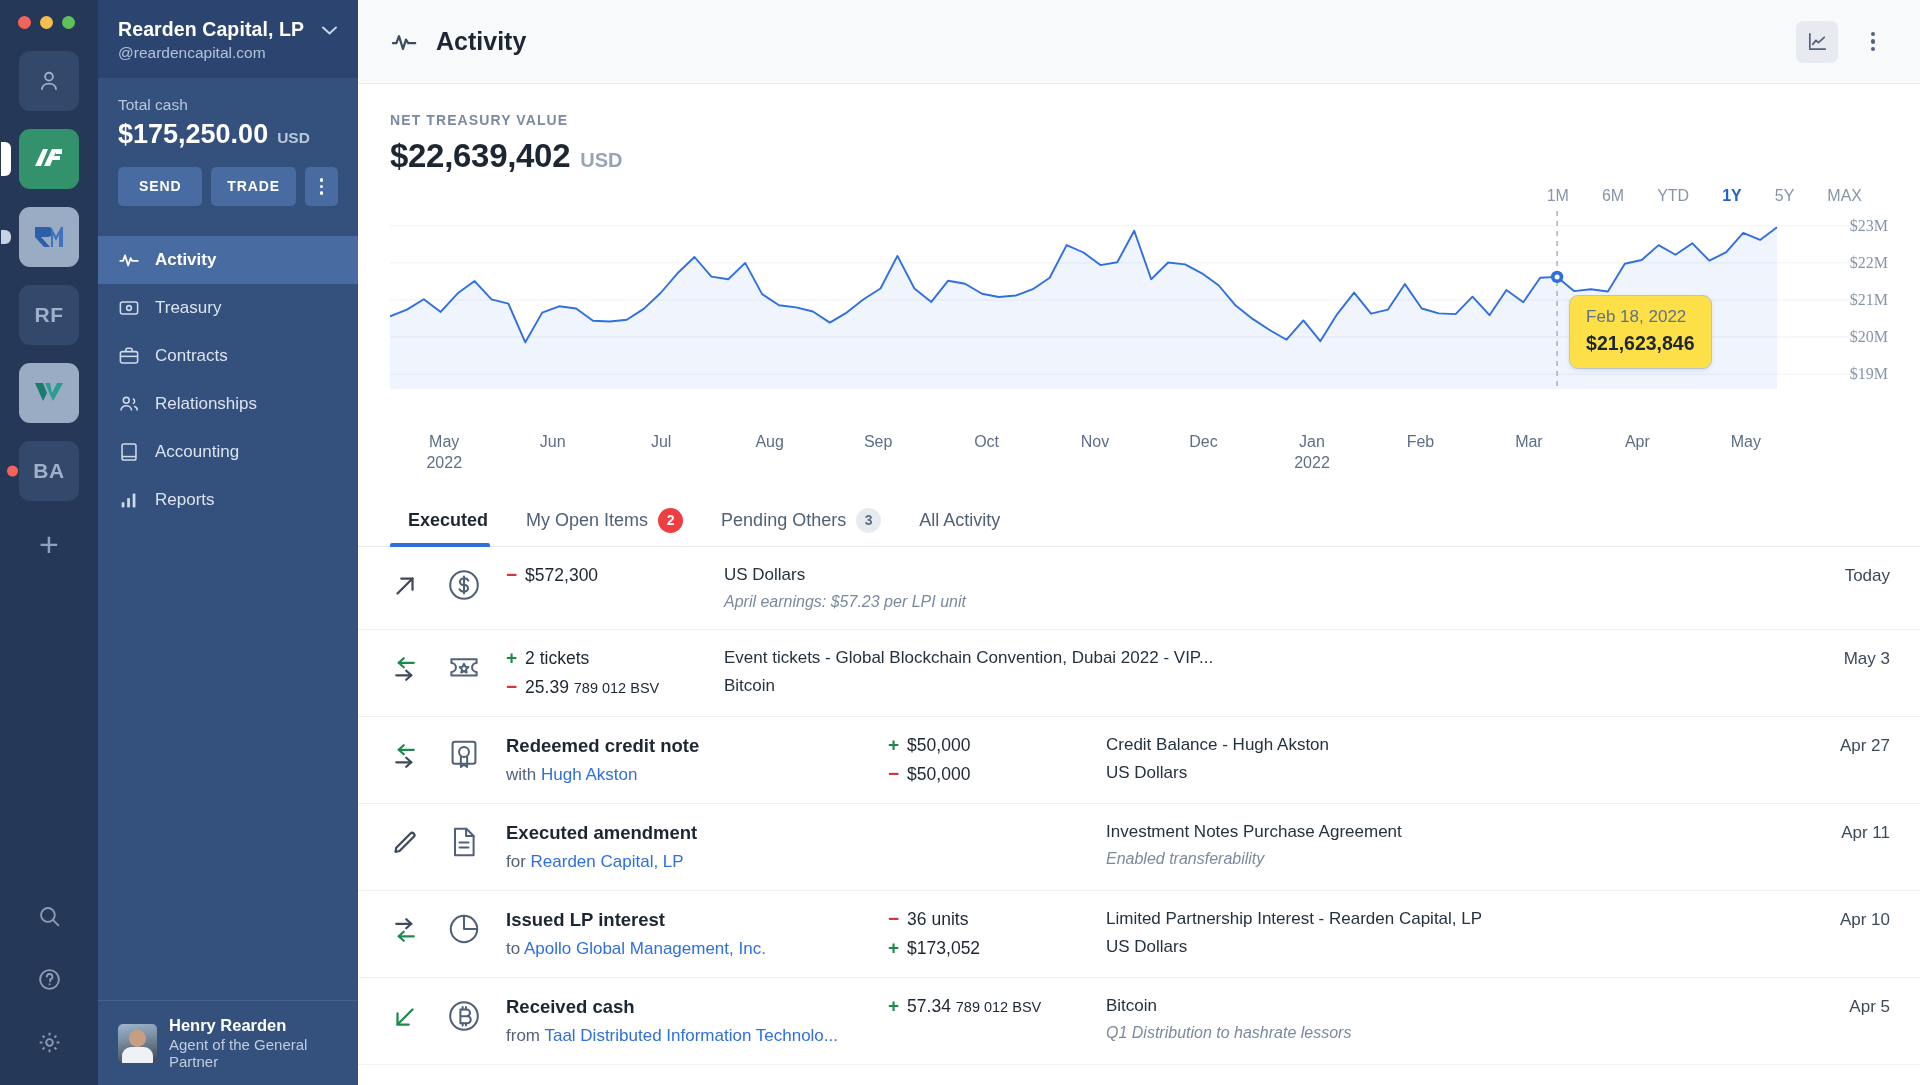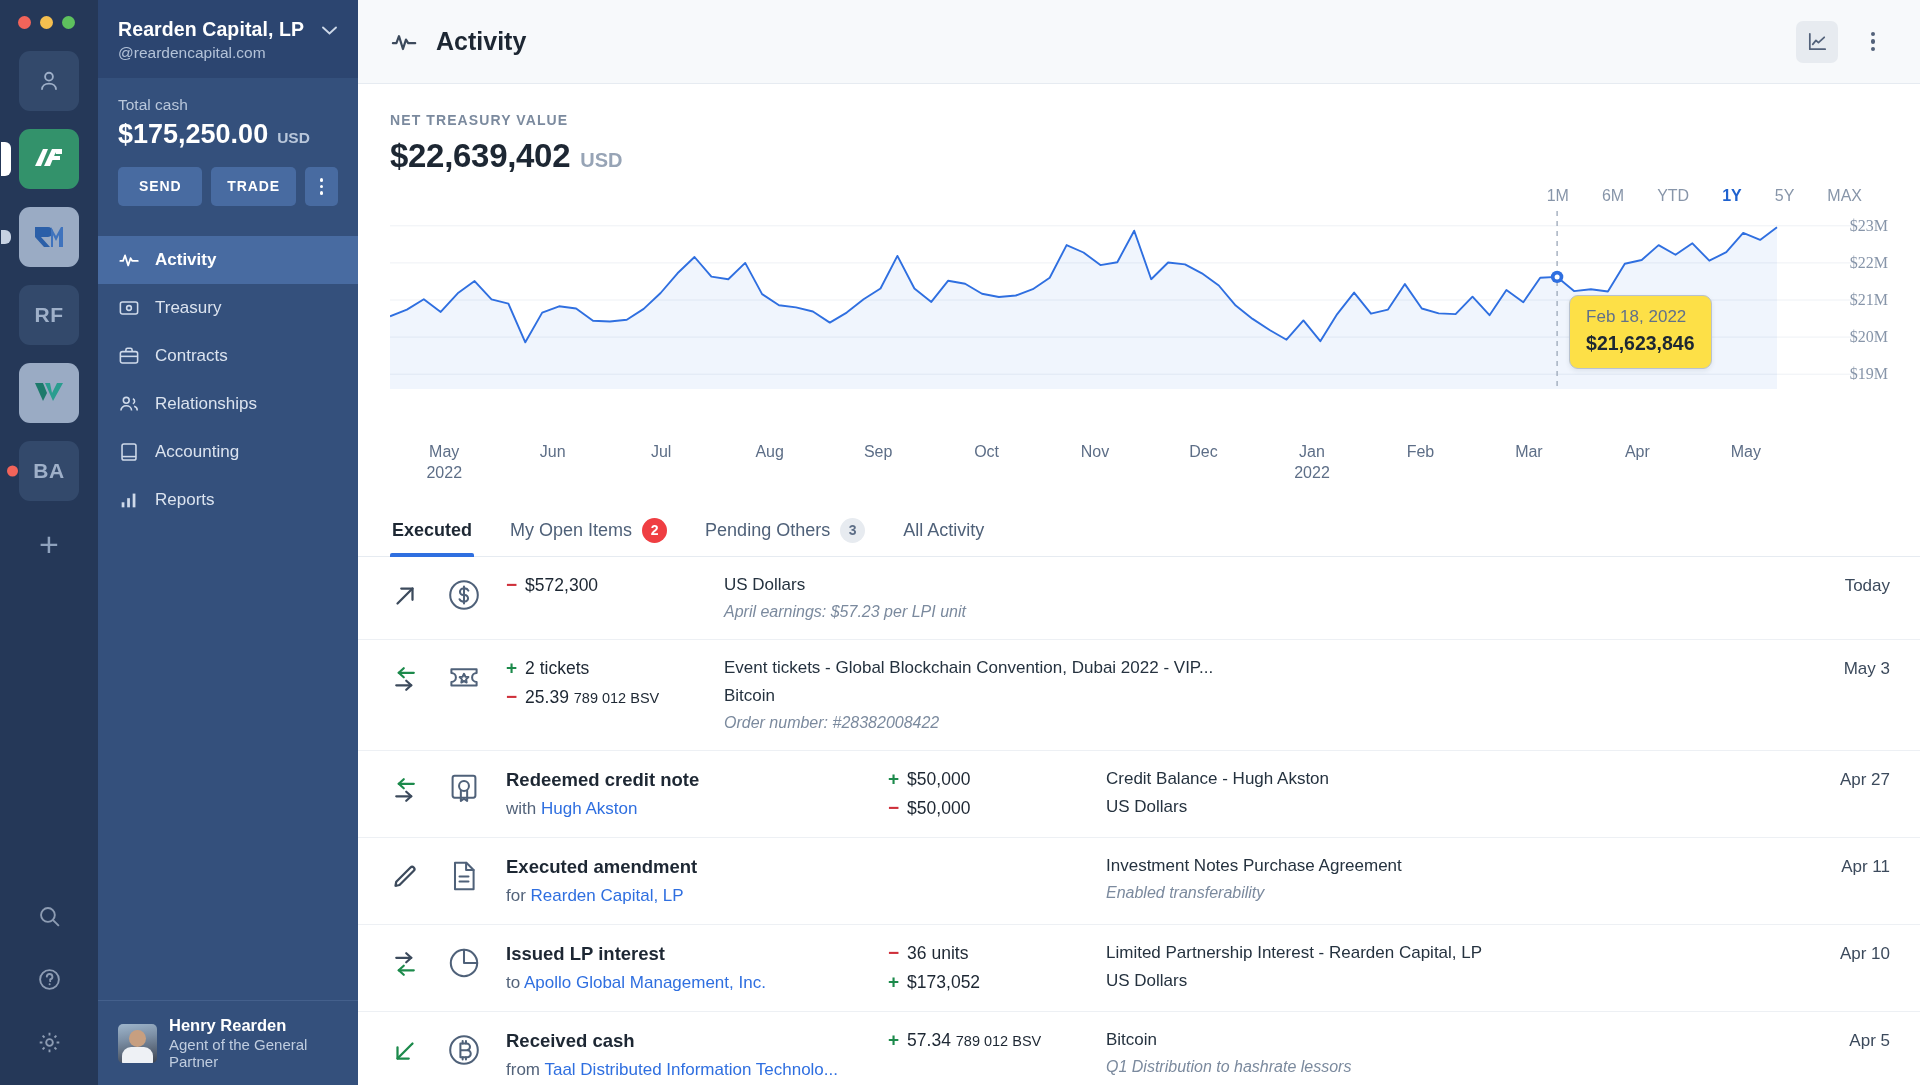--- a/index.html
+++ b/index.html
@@ -107,36 +107,36 @@
   .ntv-cur { font-size: 20px; font-weight: 600; color: #97a4b6; }
 
   .ranges { display: flex; justify-content: flex-end; gap: 33px; margin-top: 12px; padding-right: 26px; }
   .range { font-size: 16px; color: #8795a9; cursor: pointer; font-weight: 500; }
   .range.sel { color: #1f62cf; font-weight: 700; }
 
   .plot { position: relative; height: 215px; margin-top: 6px; }
   .plot svg { display: block; }
   .ylabels { position: absolute; right: 0; top: 0; height: 175px; width: 64px; font-family: Liberation Serif, serif; }
   .ylabels span { position: absolute; right: 0; font-size: 16px; color: #8795a9; transform: translateY(-50%); }
-  .xlabels { display: flex; margin-top: 16px; padding-right: 88px; }
+  .xlabels { display: flex; margin-top: 6px; padding-right: 88px; }
   .xlabels .xl { flex: 1; text-align: center; font-size: 16px; color: #5d6e87; line-height: 1.3; }
   .xlabels .xl span { display: block; }
 
   .tooltip {
     position: absolute; background: #fde047; border: 1px solid #b9c2cf; border-radius: 9px;
     padding: 11px 16px 13px 16px; box-shadow: 0 2px 5px rgba(20,40,70,.09);
   }
   .tt-date { font-size: 17px; color: #61718a; }
   .tt-val { font-size: 19.5px; font-weight: 700; color: #1d2733; margin-top: 5px; }
 
   
   .tabs { display: flex; gap: 34px; padding: 0 32px; border-bottom: 1px solid #e6ebf1; margin-top: 20px; flex: none; }
   .tab { display: flex; align-items: center; gap: 10px; padding: 14px 2px 13px 2px; cursor: pointer; position: relative; }
   .tab-lbl { font-size: 18px; color: #4f6179; }
-  .tab.active .tab-lbl { color: #1d2733; font-weight: 700; }
+  .tab.active .tab-lbl { color: #1d2733; font-weight: 700; margin-left: 16px; }
   .tab.active::after { content:""; position:absolute; left:0; right:0; bottom:-1px; height:4px; background:#2f6fe0; border-radius:2px 2px 0 0; }
   .badge { min-width: 25px; height: 25px; border-radius: 13px; display:flex; align-items:center; justify-content:center; font-size: 14px; font-weight: 700; padding: 0 7px; }
   .badge.red { background: #ef3e42; color: #fff; }
   .badge.grey { background: #e7ebf0; color: #5d6e87; }
 
   
   .rows { flex: 1; overflow: hidden; }
   .arow { display: flex; align-items: flex-start; padding: 18px 30px 18px 32px; border-bottom: 1px solid #edf0f4; }
   .c-dir { width: 56px; flex: none; padding-top: 6px; }
   .c-type { width: 60px; flex: none; padding-top: 2px; }
@@ -508,21 +508,20 @@
          <span>2 tickets</span>
        </div>
             <div class="amt">
          <span class="sgn neg">−</span>
          <span>25.39 <span class="frac">789 012 BSV</span></span>
        </div>
           </div>
        <div class="c-asset">
             <div class="a-main">Event tickets - Global Blockchain Convention, Dubai 2022 - VIP...</div>
             <div class="a-main">Bitcoin</div>
-            <div class="a-note">Order number: #28382008422</div>
           </div>
        <div class="c-date">May 3</div>
         </div>
         <div class="arow">
           <div class="c-dir">
          <svg width="30" height="30" viewBox="0 0 24 24" fill="none" stroke-width="1.8" stroke-linecap="round" stroke-linejoin="round">
               <g stroke="#1c8a4b">
                 <path d="M19 7H7"></path>
                 <path d="M11 3.4 7 7l4 3.6"></path>
               </g>

